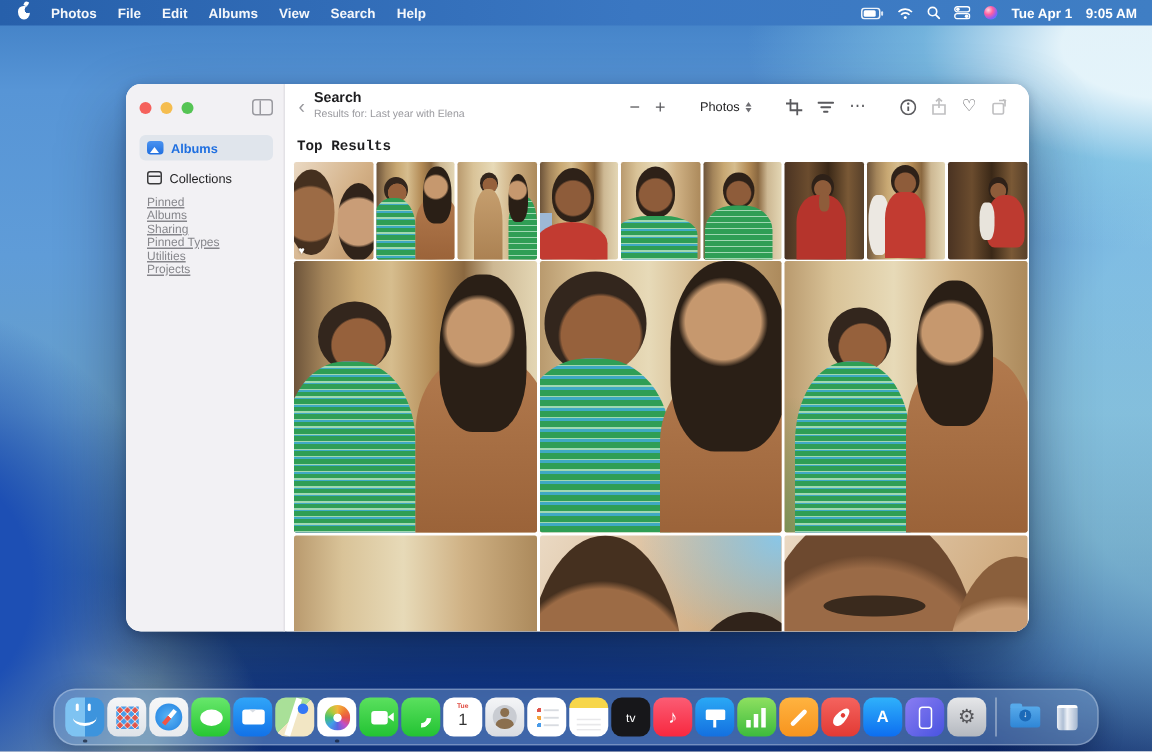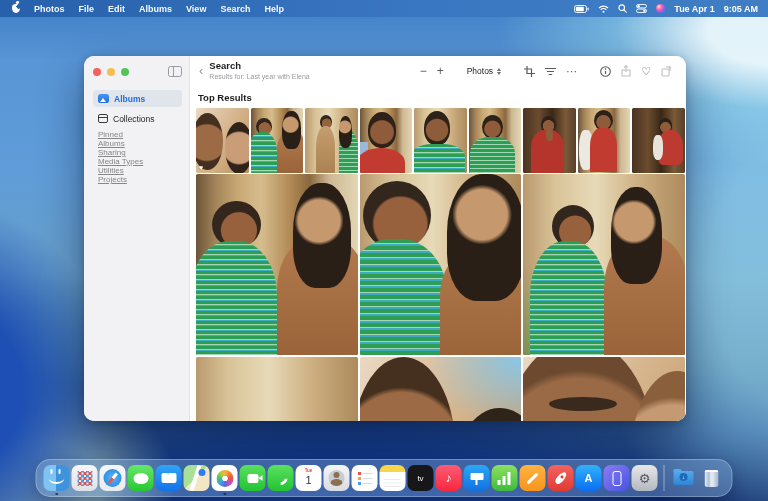--- a/index.html
+++ b/index.html
@@ -64,21 +64,21 @@
   .updown u{border-top:3px solid #6e6e73;}
   .dim{opacity:.38;}
   .searchpill{margin-left:8px;display:flex;align-items:center;gap:3px;height:18px;border-radius:9px;
     border:1.6px solid #4a90f4;background:#fff;padding:0 5px 0 6px;min-width:118px;}
   .sp-text{font-size:8px;color:#1d1d1f;white-space:nowrap;}
   .sp-token{font-size:8px;color:#1d1d1f;background:#e3e3e6;border-radius:3px;padding:1px 4px;white-space:nowrap;}
   .sp-clear{margin-left:auto;width:9px;height:9px;border-radius:50%;background:#b9b9bd;color:#fff;font-size:7px;line-height:9px;text-align:center;}
 
   
   .content{flex:1;background:#fff;padding:4px 1px 0 5px;overflow:hidden;}
-  .heading{font-size:9.5px;font-weight:bold;color:#1d1d1f;margin:2px 0 5px 2px;}
+  .heading{font-size:9.5px;font-weight:bold;color:#1d1d1f;margin:2px 0 5px 2px;font-family:Liberation Mono, monospace;}
   .strip{display:grid;grid-template-columns:repeat(9,1fr);gap:2px;height:65px;}
   .results-head{margin-top:7px;border-top:1px solid #ececee;padding-top:5px;}
   .grid{display:grid;grid-template-columns:repeat(3,1fr);gap:2px;grid-auto-rows:181px;margin-top:1px;}
 
   
   .photo{position:relative;overflow:hidden;background:#c9ab7c;border-radius:1.5px;}
   .photo i{position:absolute;width:0;height:0;}
   .fav{display:none;position:absolute;left:3px;bottom:2px;color:#fff;font-size:7px;z-index:5;text-shadow:0 0 2px rgba(0,0,0,.4);}
   .fav-on .fav{display:block;}
 
@@ -328,21 +328,21 @@
         <span>Albums</span>
       </div>
       <div class="sb-item">
         <span class="col-ic"></span>
         <span>Collections</span>
       </div>
       <div>
           <div class="sb-section"><span>Pinned</span></div>
           <div class="sb-section"><span>Albums</span></div>
           <div class="sb-section"><span>Sharing</span></div>
-          <div class="sb-section"><span>Media Types</span></div>
+          <div class="sb-section"><span>Pinned Types</span></div>
           <div class="sb-section"><span>Utilities</span></div>
           <div class="sb-section"><span>Projects</span></div>
         </div>
     </div>
 
     <div class="main">
       <div class="toolbar">
         <span class="back">‹</span>
         <div class="titleblock">
           <div class="tb-title">Search</div>

